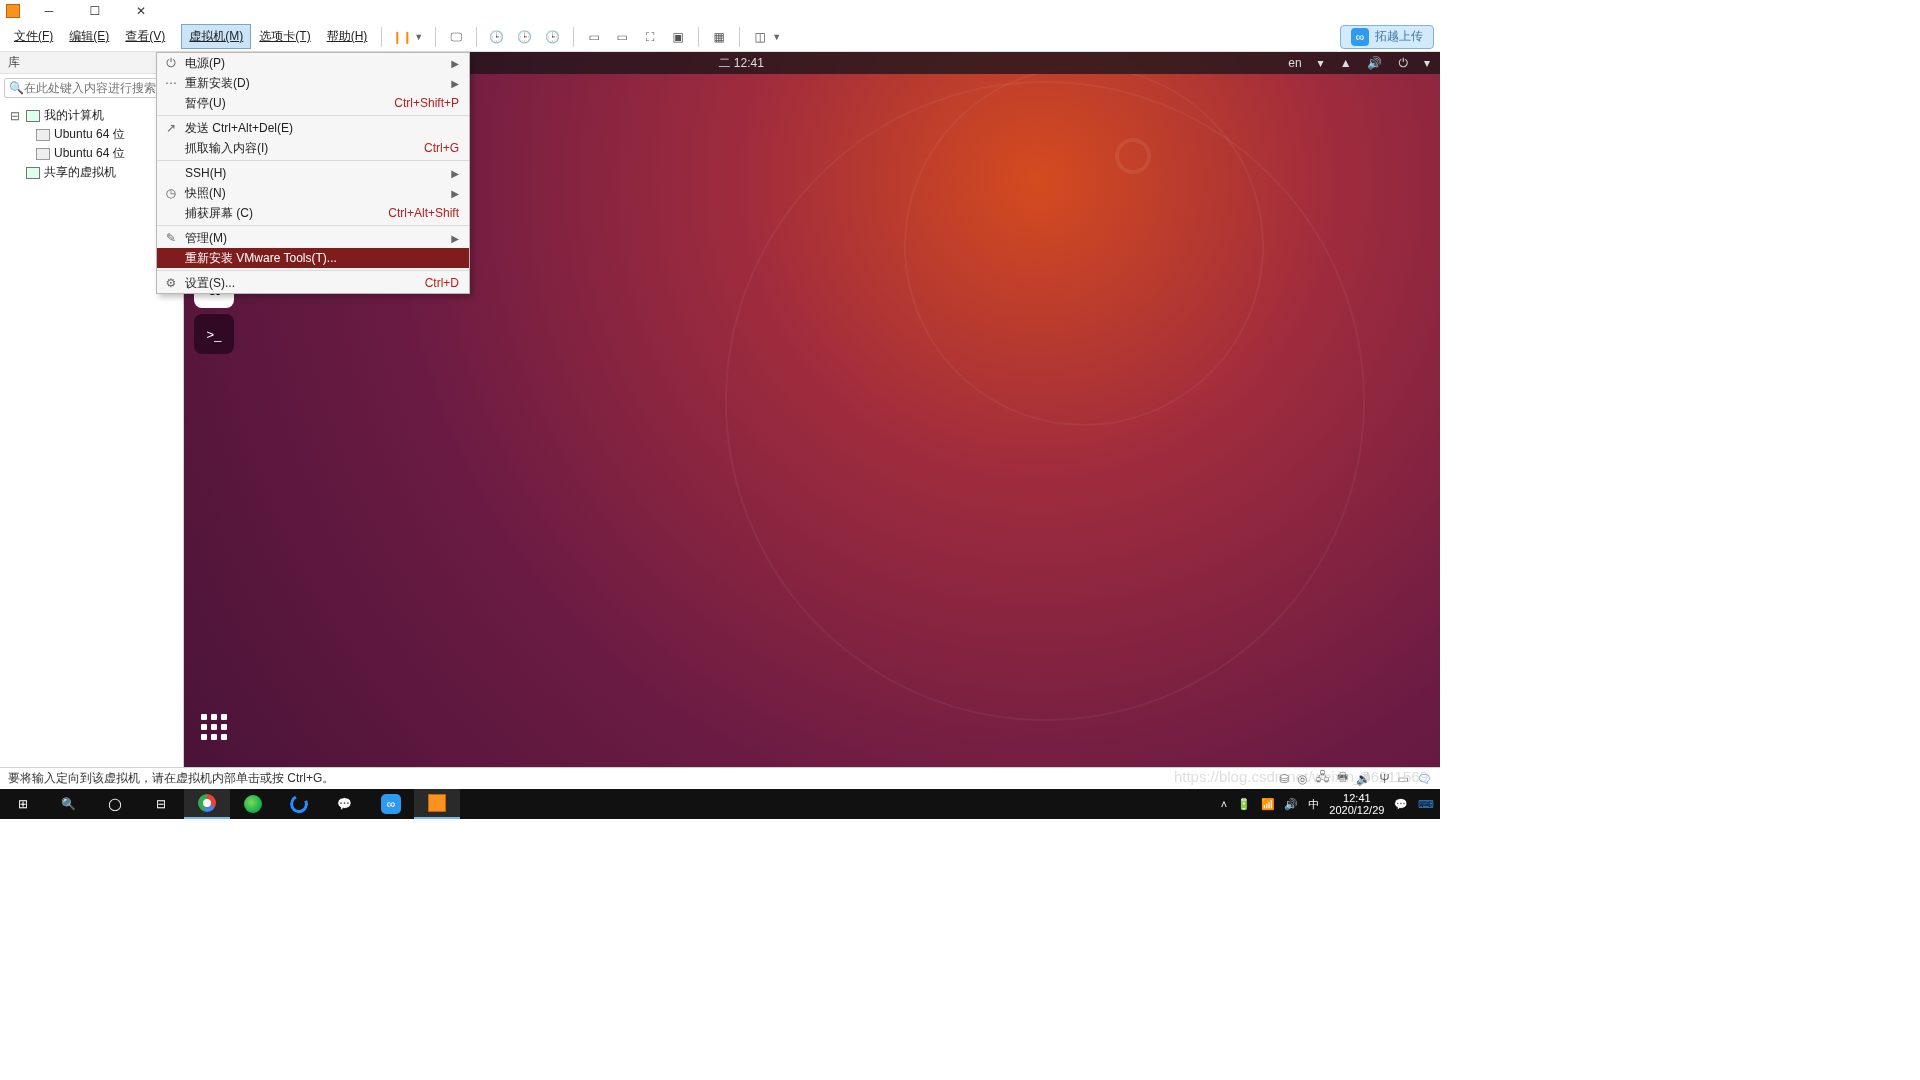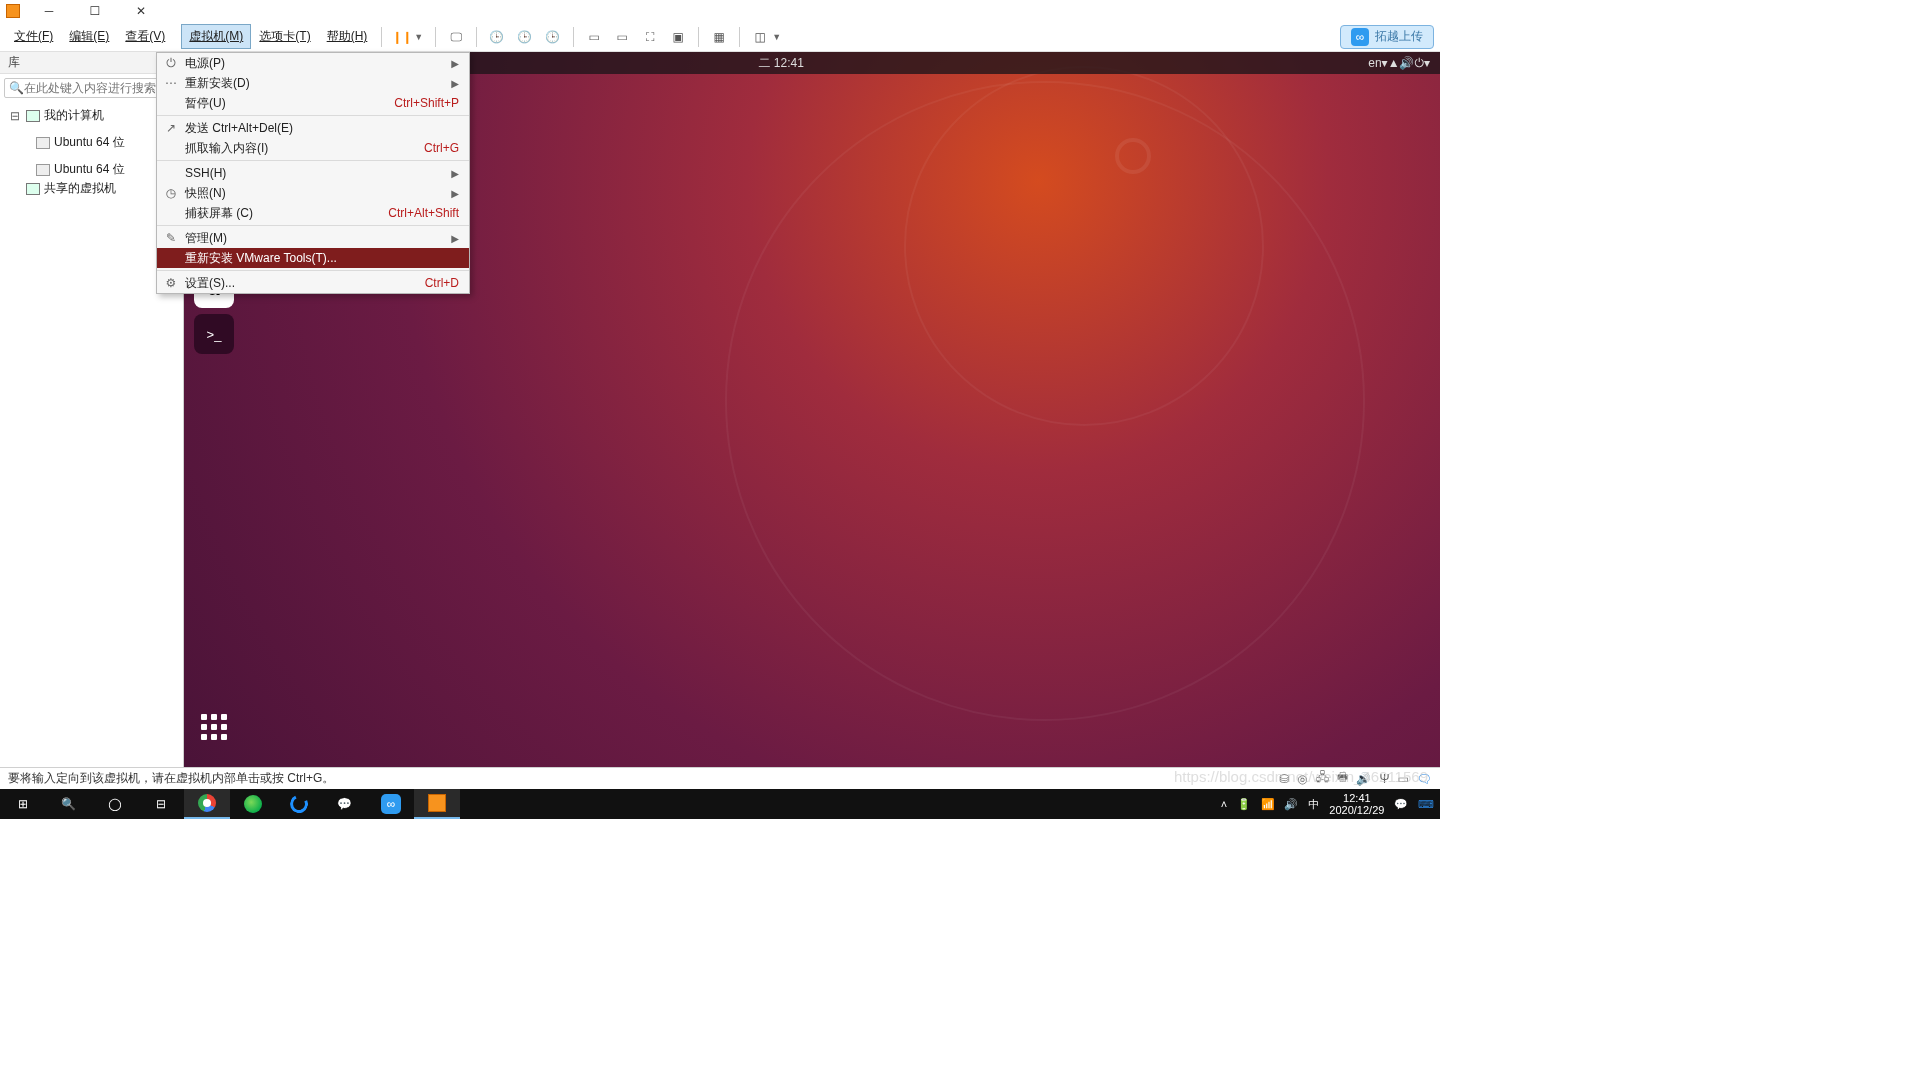--- a/index.html
+++ b/index.html
@@ -27,36 +27,36 @@
 .body-area { display: flex; height: calc(100% - 22px - 30px - 22px - 30px); }
 
 
 .sidebar { width: 184px; border-right: 1px solid #d0d0d0; display: flex; flex-direction: column; }
 .sidebar .lib-head { padding: 2px 8px; background: #f3f3f3; color: #444; border-bottom: 1px solid #e0e0e0; }
 .sidebar .search { display: flex; align-items: center; margin: 4px; border: 1px solid #c9c9c9; border-radius: 2px; padding: 2px 4px; color: #888; }
 .sidebar .search input { border: none; outline: none; flex: 1; font-size: 12px; color: #888; background: transparent; }
 .sidebar .tree { padding: 4px 6px; }
 .sidebar .tree-item { display: flex; align-items: center; gap: 4px; padding: 1px 0; color: #222; }
 .sidebar .tree-item.l1 { padding-left: 4px; }
-.sidebar .tree-item.l2 { padding-left: 30px; margin-top: 8px; }
+.sidebar .tree-item.l2 { padding-left: 30px; }
 .sidebar .tree-toggle { width: 12px; color: #666; }
 .sidebar .vm-icon { width: 14px; height: 12px; border: 1px solid #999; background: #eee; }
 .sidebar .host-icon { width: 14px; height: 12px; border: 1px solid #777; background: #dfe; }
 
 
 .vm-area { flex: 1; background: #000; position: relative; }
 .ubuntu-bg { position: absolute; inset: 0; background: radial-gradient(circle at 68% 18%, #d44b1f 0%, #a02c3d 28%, #6b1b43 62%, #4a1338 100%); }
 .ubuntu-swirl { position: absolute; right: 6%; top: 4%; width: 640px; height: 640px; border: 2px solid rgba(255,255,255,0.05); border-radius: 50%; }
 .ubuntu-swirl.s2 { width: 360px; height: 360px; right: 14%; top: 2%; }
 .ubuntu-dot { position: absolute; right: 23%; top: 12%; width: 36px; height: 36px; border: 4px solid rgba(255,255,255,0.07); border-radius: 50%; }
 
 
 .ubuntu-panel { position: absolute; top: 0; left: 0; right: 0; height: 22px; background: rgba(30,20,25,0.78); display: flex; align-items: center; color: #ddd; font-size: 12px; padding: 0 10px; }
 .ubuntu-panel .spacer { flex: 1; }
-.ubuntu-panel .tray { display: flex; gap: 0; align-items: flex-start; }
+.ubuntu-panel .tray { display: flex; gap: 16px; align-items: flex-start; }
 
 
 .ubuntu-dock { position: absolute; left: 4px; top: 26px; bottom: 8px; width: 52px; display: flex; flex-direction: column; align-items: center; gap: 6px; padding-top: 6px; }
 .dock-item { width: 40px; height: 40px; border-radius: 8px; display: flex; align-items: center; justify-content: center; font-size: 20px; color: #fff; }
 .dock-apps { width: 40px; height: 40px; display: grid; grid-template-columns: repeat(3,6px); grid-template-rows: repeat(3,6px); gap: 4px; align-content: center; justify-content: center; margin-top: auto; margin-bottom: 12px; }
 .dock-apps span { background: #fff; border-radius: 1px; }
 
 
 .dropdown { position: absolute; left: 156px; top: 52px; width: 314px; background: #f6f6f6; border: 1px solid #b8b8b8; box-shadow: 3px 3px 6px rgba(0,0,0,0.25); z-index: 50; }
 .dropdown .drow { display: flex; align-items: center; height: 20px; padding: 0 10px 0 28px; color: #222; position: relative; }

